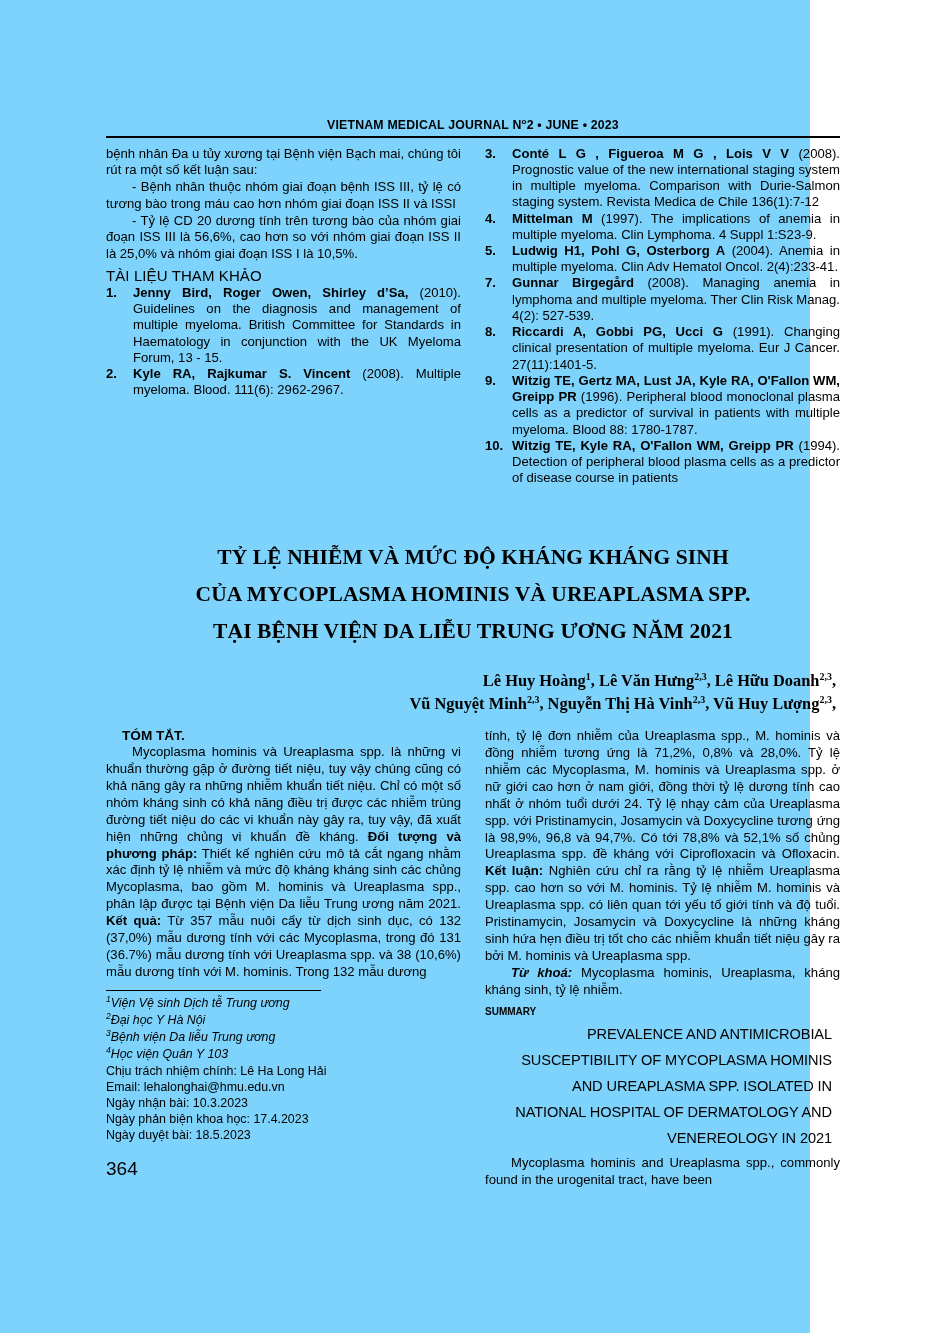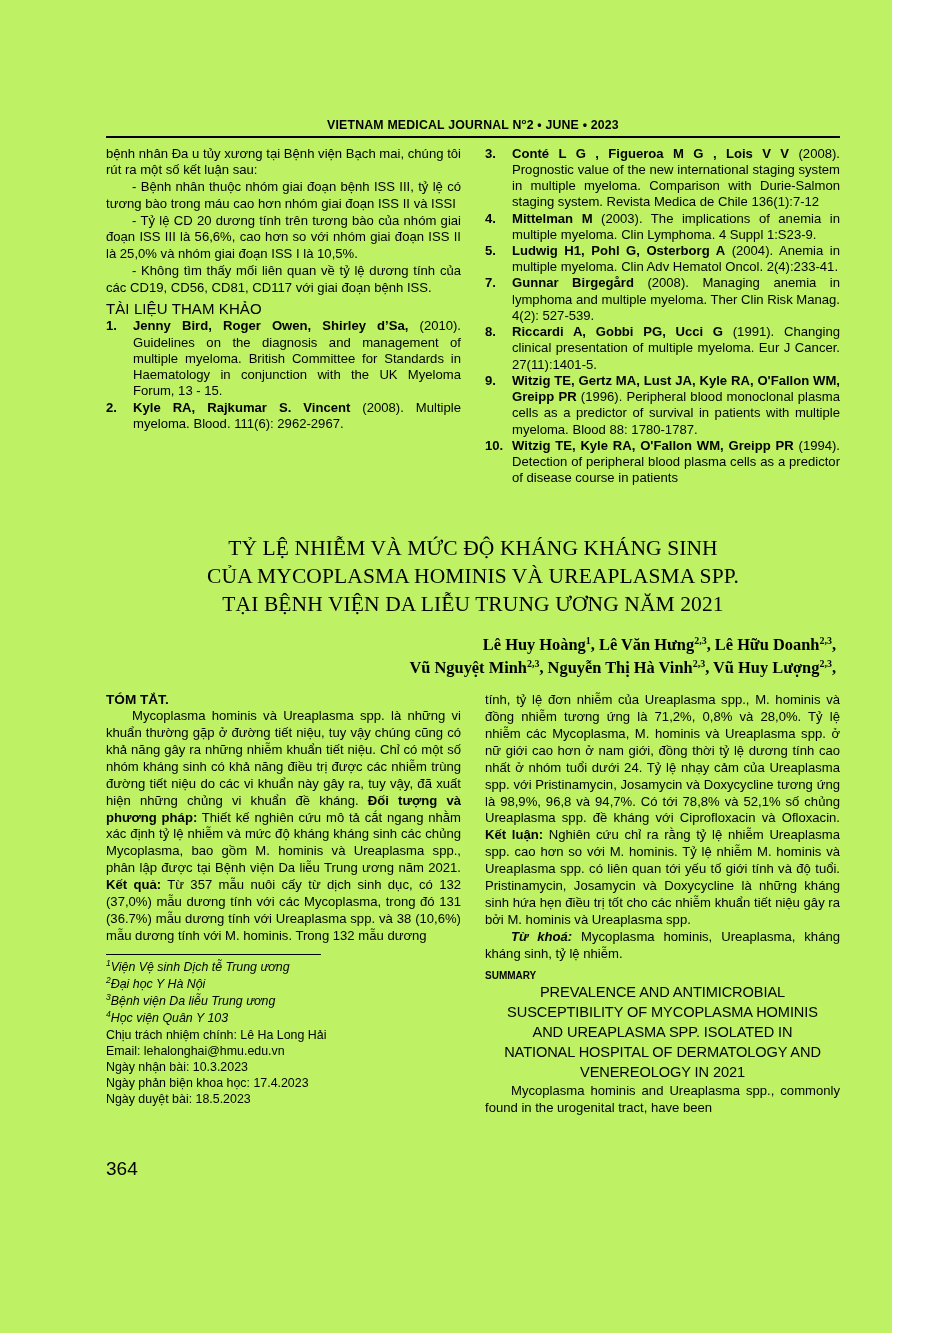--- a/index.html
+++ b/index.html
@@ -11,23 +11,23 @@
     width: 942px;
     height: 1333px;
     position: relative;
     font-family: "DejaVu Sans", sans-serif;
     color: #000000;
     overflow: hidden;
   }
   .page {
     position: absolute;
     left: 0; top: 0;
-    width: 892px;
+    width: 810px;
     height: 1333px;
-    background: #bef264;
+    background: #7dd3fc;
   }
   .content {
     position: absolute;
     left: 106px;
     top: 118px;
     width: 734px;
   }
 
   
   .runhead {
@@ -95,25 +95,25 @@
     top: 0;
     font-weight: bold;
     font-size: 13.1px;
   }
   ol.refs li b { font-weight: bold; }
 
   
   .arttitle {
     text-align: center;
     font-family: "Liberation Serif", serif;
-    font-weight: normal;
+    font-weight: bold;
     font-size: 21.5px;
     line-height: 1.32;
     letter-spacing: 0.1px;
-    margin: 0;
+    margin: 9px;
     padding: 0 8px;
   }
   .spacer-big { height: 47px; }
 
   
   .authors {
     text-align: right;
     font-family: "Liberation Serif", serif;
     font-weight: bold;
     font-size: 16.4px;
@@ -121,21 +121,21 @@
     margin: 0;
     padding-right: 4px;
   }
   .authors sup { font-size: 10px; vertical-align: super; font-weight: bold; }
 
   
   .abs-heading {
     font-family: "Liberation Sans", sans-serif;
     font-weight: bold;
     font-size: 13.6px;
-    margin: 0 0 1px 0;
+    margin: 0 0 1px 16px;
   }
   .abs-body {
     font-family: "Liberation Sans", sans-serif;
     font-size: 13.1px;
     line-height: 1.29;
     text-align: justify;
     text-justify: inter-word;
     text-indent: 26px;
     margin: 0;
   }
@@ -161,22 +161,22 @@
   .sum-heading {
     font-family: "Liberation Sans", sans-serif;
     font-weight: bold;
     font-size: 10px;
     margin: 7px 0 1px 0;
   }
   .sum-title {
     font-family: "Liberation Sans", sans-serif;
     font-size: 14.6px;
     line-height: 1.24;
-    text-align: center;
-    margin: 2px;
+    text-align: right;
+    margin: 8px;
     letter-spacing: -0.1px;
   }
 
   
   .pagenum {
     position: absolute;
     left: 106px;
     top: 1158px;
     font-family: "Liberation Sans", sans-serif;
     font-size: 19px;
@@ -192,41 +192,40 @@
       <span>VIETNAM MEDICAL JOURNAL N</span><sup>o</sup><span>2 • JUNE • 2023</span>
     </div>
     <div class="rule-head"></div>
 
     <div class="cols">
 
       <div class="col">
         <p class="btext">bệnh nhân Đa u tủy xương tại Bệnh viện Bạch mai, chúng tôi rút ra một số kết luận sau:</p>
         <p class="btext ind-dash">- Bệnh nhân thuộc nhóm giai đoạn bệnh ISS III, tỷ lệ có tương bào trong máu cao hơn nhóm giai đoạn ISS II và ISSI</p>
         <p class="btext ind-dash">- Tỷ lệ CD 20 dương tính trên tương bào của nhóm giai đoạn ISS III là 56,6%, cao hơn so với nhóm giai đoạn ISS II là 25,0% và nhóm giai đoạn ISS I là 10,5%.</p>
-        <p class="btext ind-dash">- Không tìm thấy mối liên quan về tỷ lệ dương tính của các CD19, CD56, CD81, CD117 với giai đoạn bệnh ISS.</p>
 
         <h2 class="secheading">TÀI LIỆU THAM KHẢO</h2>
 
         <ol class="refs">
           <li>
             <span class="num">1.</span><b>Jenny Bird, Roger Owen, Shirley d’Sa,</b><span> (2010). Guidelines on the diagnosis and management of multiple myeloma. British Committee for Standards in Haematology in conjunction with the UK Myeloma Forum, 13 - 15.</span>
           </li>
           <li>
             <span class="num">2.</span><b>Kyle RA, Rajkumar S. Vincent</b><span> (2008). Multiple myeloma. Blood.  111(6): 2962-2967.</span>
           </li>
         </ol>
       </div>
 
       <div class="col">
         <ol class="refs">
           <li>
             <span class="num">3.</span><b>Conté L G , Figueroa M G , Lois V V</b><span>  (2008). Prognostic value of the new international staging system in multiple myeloma. Comparison with Durie-Salmon staging system. Revista Medica de Chile 136(1):7-12</span>
           </li>
           <li>
-            <span class="num">4.</span><b>Mittelman M</b><span> (2003). The implications of anemia in multiple myeloma. Clin Lymphoma. 4 Suppl 1:S23-9.</span>
+            <span class="num">4.</span><b>Mittelman M</b><span> (1997). The implications of anemia in multiple myeloma. Clin Lymphoma. 4 Suppl 1:S23-9.</span>
           </li>
           <li>
             <span class="num">5.</span><b>Ludwig H1, Pohl G, Osterborg A</b><span>  (2004). Anemia in multiple myeloma. Clin Adv Hematol Oncol. 2(4):233-41.</span>
           </li>
           <li>
             <span class="num">7.</span><b>Gunnar Birgegård</b><span> (2008). Managing anemia in lymphoma and multiple myeloma. Ther Clin Risk Manag. 4(2): 527-539.</span>
           </li>
           <li>
             <span class="num">8.</span><b>Riccardi A, Gobbi PG, Ucci G</b><span> (1991). Changing clinical presentation of multiple myeloma. Eur J Cancer. 27(11):1401-5.</span>
           </li>

